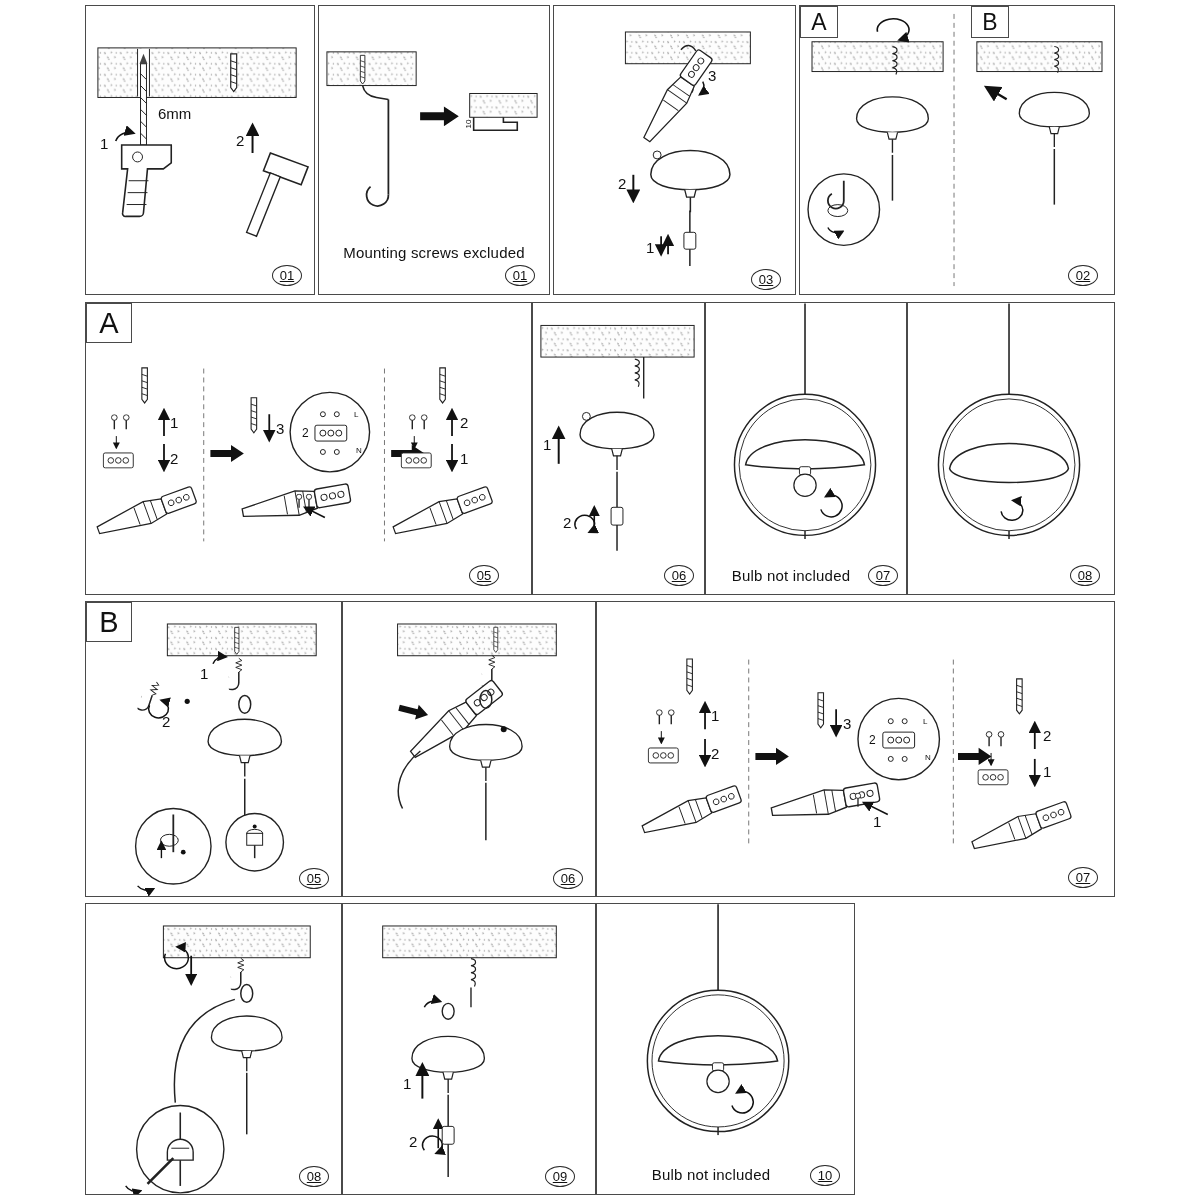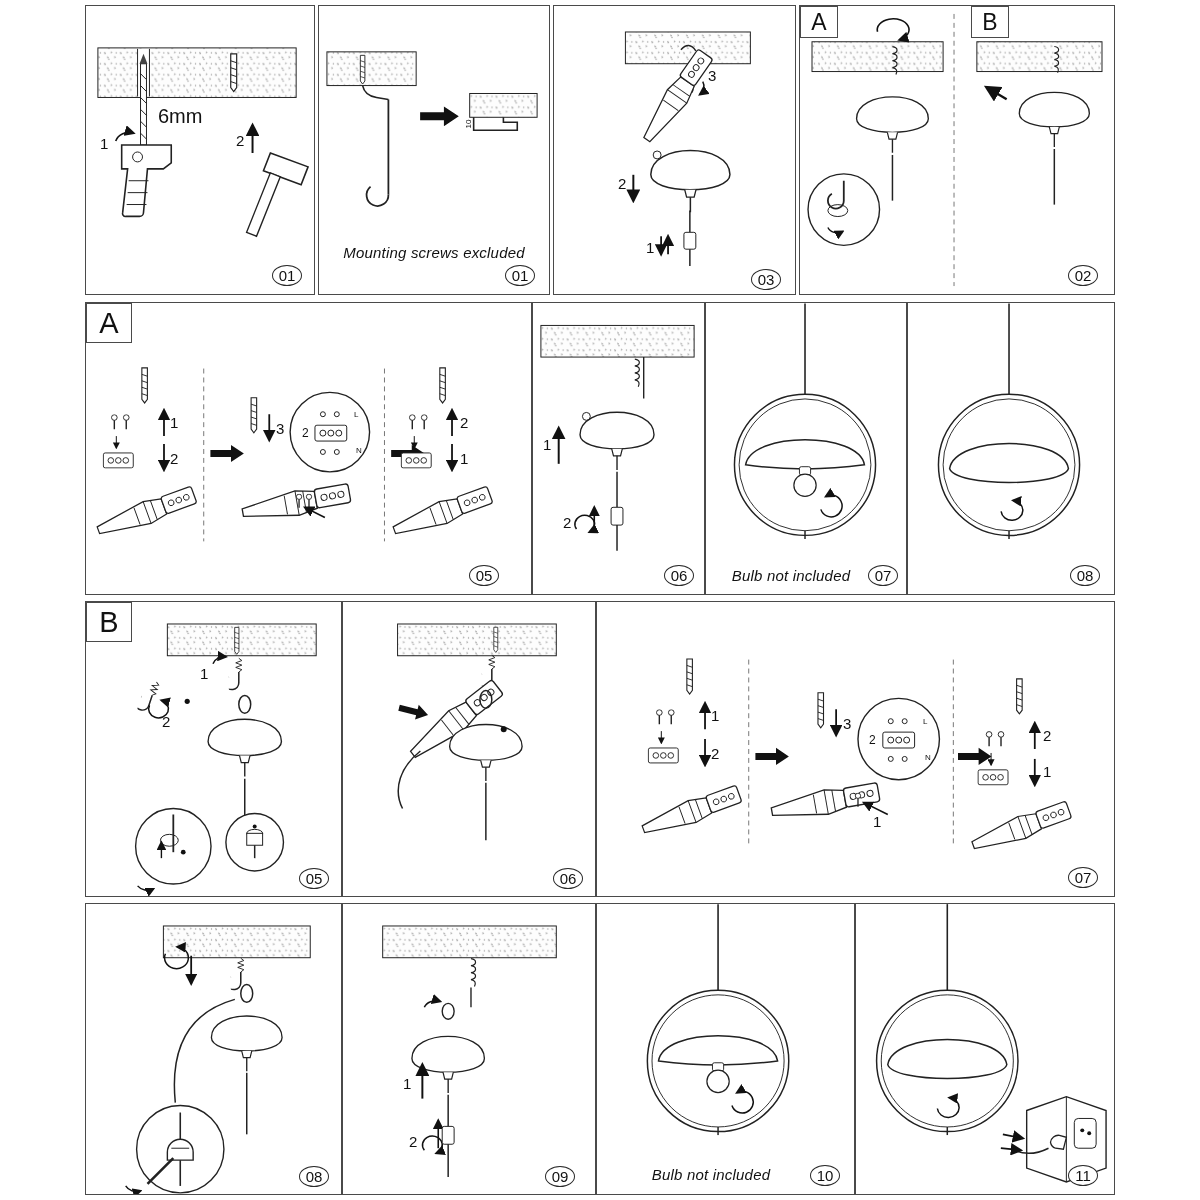--- a/index.html
+++ b/index.html
@@ -2,26 +2,26 @@
 <html><head>
 <meta charset="utf-8">
 <style>
   * { box-sizing: border-box; margin: 0; padding: 0; }
   html,body { width: 1200px; height: 1200px; background: #fff; }
   body { font-family: "Liberation Sans", sans-serif; color: #111; position: relative; }
   .page { position: absolute; inset: 0; background: #fff; }
   .panel { position: absolute; border: 1px solid #4a4a4a; background: #fff; overflow: hidden; }
   .panel > svg { position: absolute; left: 0; top: 0; width: 100%; height: 100%; }
   .num  { position: absolute; font-size: 15px; line-height: 1; }
-  .lbl  { position: absolute; font-size: 20px; line-height: 1; }
-  .note { position: absolute; font-size: 15px; letter-spacing: .2px; text-align: center; font-style: italic; }
+  .lbl  { position: absolute; font-size: 15px; line-height: 1; }
+  .note { position: absolute; font-size: 15px; letter-spacing: .2px; text-align: center; }
   .tiny { position: absolute; font-size: 8px; line-height: 1; }
   .badge { position: absolute; width: 30px; height: 21px; border: 1.5px solid #2a2a2a;
            border-radius: 50%; display: flex; align-items: center; justify-content: center;
-           font-size: 15px; background: #fff; }
+           font-size: 13px; background: #fff; text-decoration: underline; }
   .secbox { position: absolute; border: 1px solid #4a4a4a; background: #fff;
             display: flex; align-items: center; justify-content: center; }
   .secbox.big { width: 46px; height: 40px; font-size: 29px; }
   .secbox.small { width: 38px; height: 32px; font-size: 23px; }
 </style>
 </head>
 <body>
 
 <svg width="0" height="0" style="position:absolute" aria-hidden="true">
 <defs>
@@ -462,35 +462,14 @@
   <section class="panel" style="left:596px;top:903px;width:259px;height:292px">
     <svg viewBox="0 0 259 292">
       <line x1="122" y1="0" x2="122" y2="87" stroke="#222" stroke-width="1.6"></line>
       <use href="#lampopen" x="47" y="83" width="150" height="150"></use>
       <path d="M136 203 a11 11 0 1 0 5 -13" fill="none" stroke="#111" stroke-width="1.5" marker-end="url(#ah)"></path>
     </svg>
     <span class="note" style="left:34px;top:262px;width:160px">Bulb not included</span>
     <span class="badge" style="right:14px;bottom:8px">10</span>
   </section>
 
-  <section class="panel" style="left:855px;top:903px;width:260px;height:292px">
-    <svg viewBox="0 0 260 292">
-      <line x1="92" y1="0" x2="92" y2="87" stroke="#222" stroke-width="1.6"></line>
-      <use href="#lampclosed" x="17" y="83" width="150" height="150"></use>
-      <path d="M82 206 a11 10 0 1 0 12 -11" fill="none" stroke="#111" stroke-width="1.5" marker-end="url(#ah)"></path>
-      <g>
-        <path d="M172 208 L212 194 L252 208 L252 266 L212 280 L172 266 Z" fill="#fff" stroke="#222" stroke-width="1.4"></path>
-        <line x1="212" y1="194" x2="212" y2="280" stroke="#222"></line>
-        <rect x="220" y="216" width="22" height="30" rx="4" fill="#fff" stroke="#222"></rect>
-        <circle cx="228" cy="228" r="2" fill="#111"></circle>
-        <circle cx="235" cy="231" r="2" fill="#111"></circle>
-      </g>
-      <g>
-        <path d="M196 240 a8 8 0 0 1 9 -7 l7 2 -3 12 -8 -1 a8 8 0 0 1 -5 -6 z" fill="#fff" stroke="#222" stroke-width="1.3"></path>
-        <path d="M194 246 C178 254 166 252 156 246" fill="none" stroke="#222" stroke-width="1.5"></path>
-      </g>
-      <line x1="148" y1="232" x2="168" y2="236" stroke="#111" stroke-width="1.8" marker-end="url(#ah)"></line>
-      <line x1="146" y1="246" x2="166" y2="248" stroke="#111" stroke-width="1.8" marker-end="url(#ah)"></line>
-    </svg>
-    <span class="badge" style="right:16px;bottom:8px">11</span>
-  </section>
 
 </div>
 
 </body></html>

